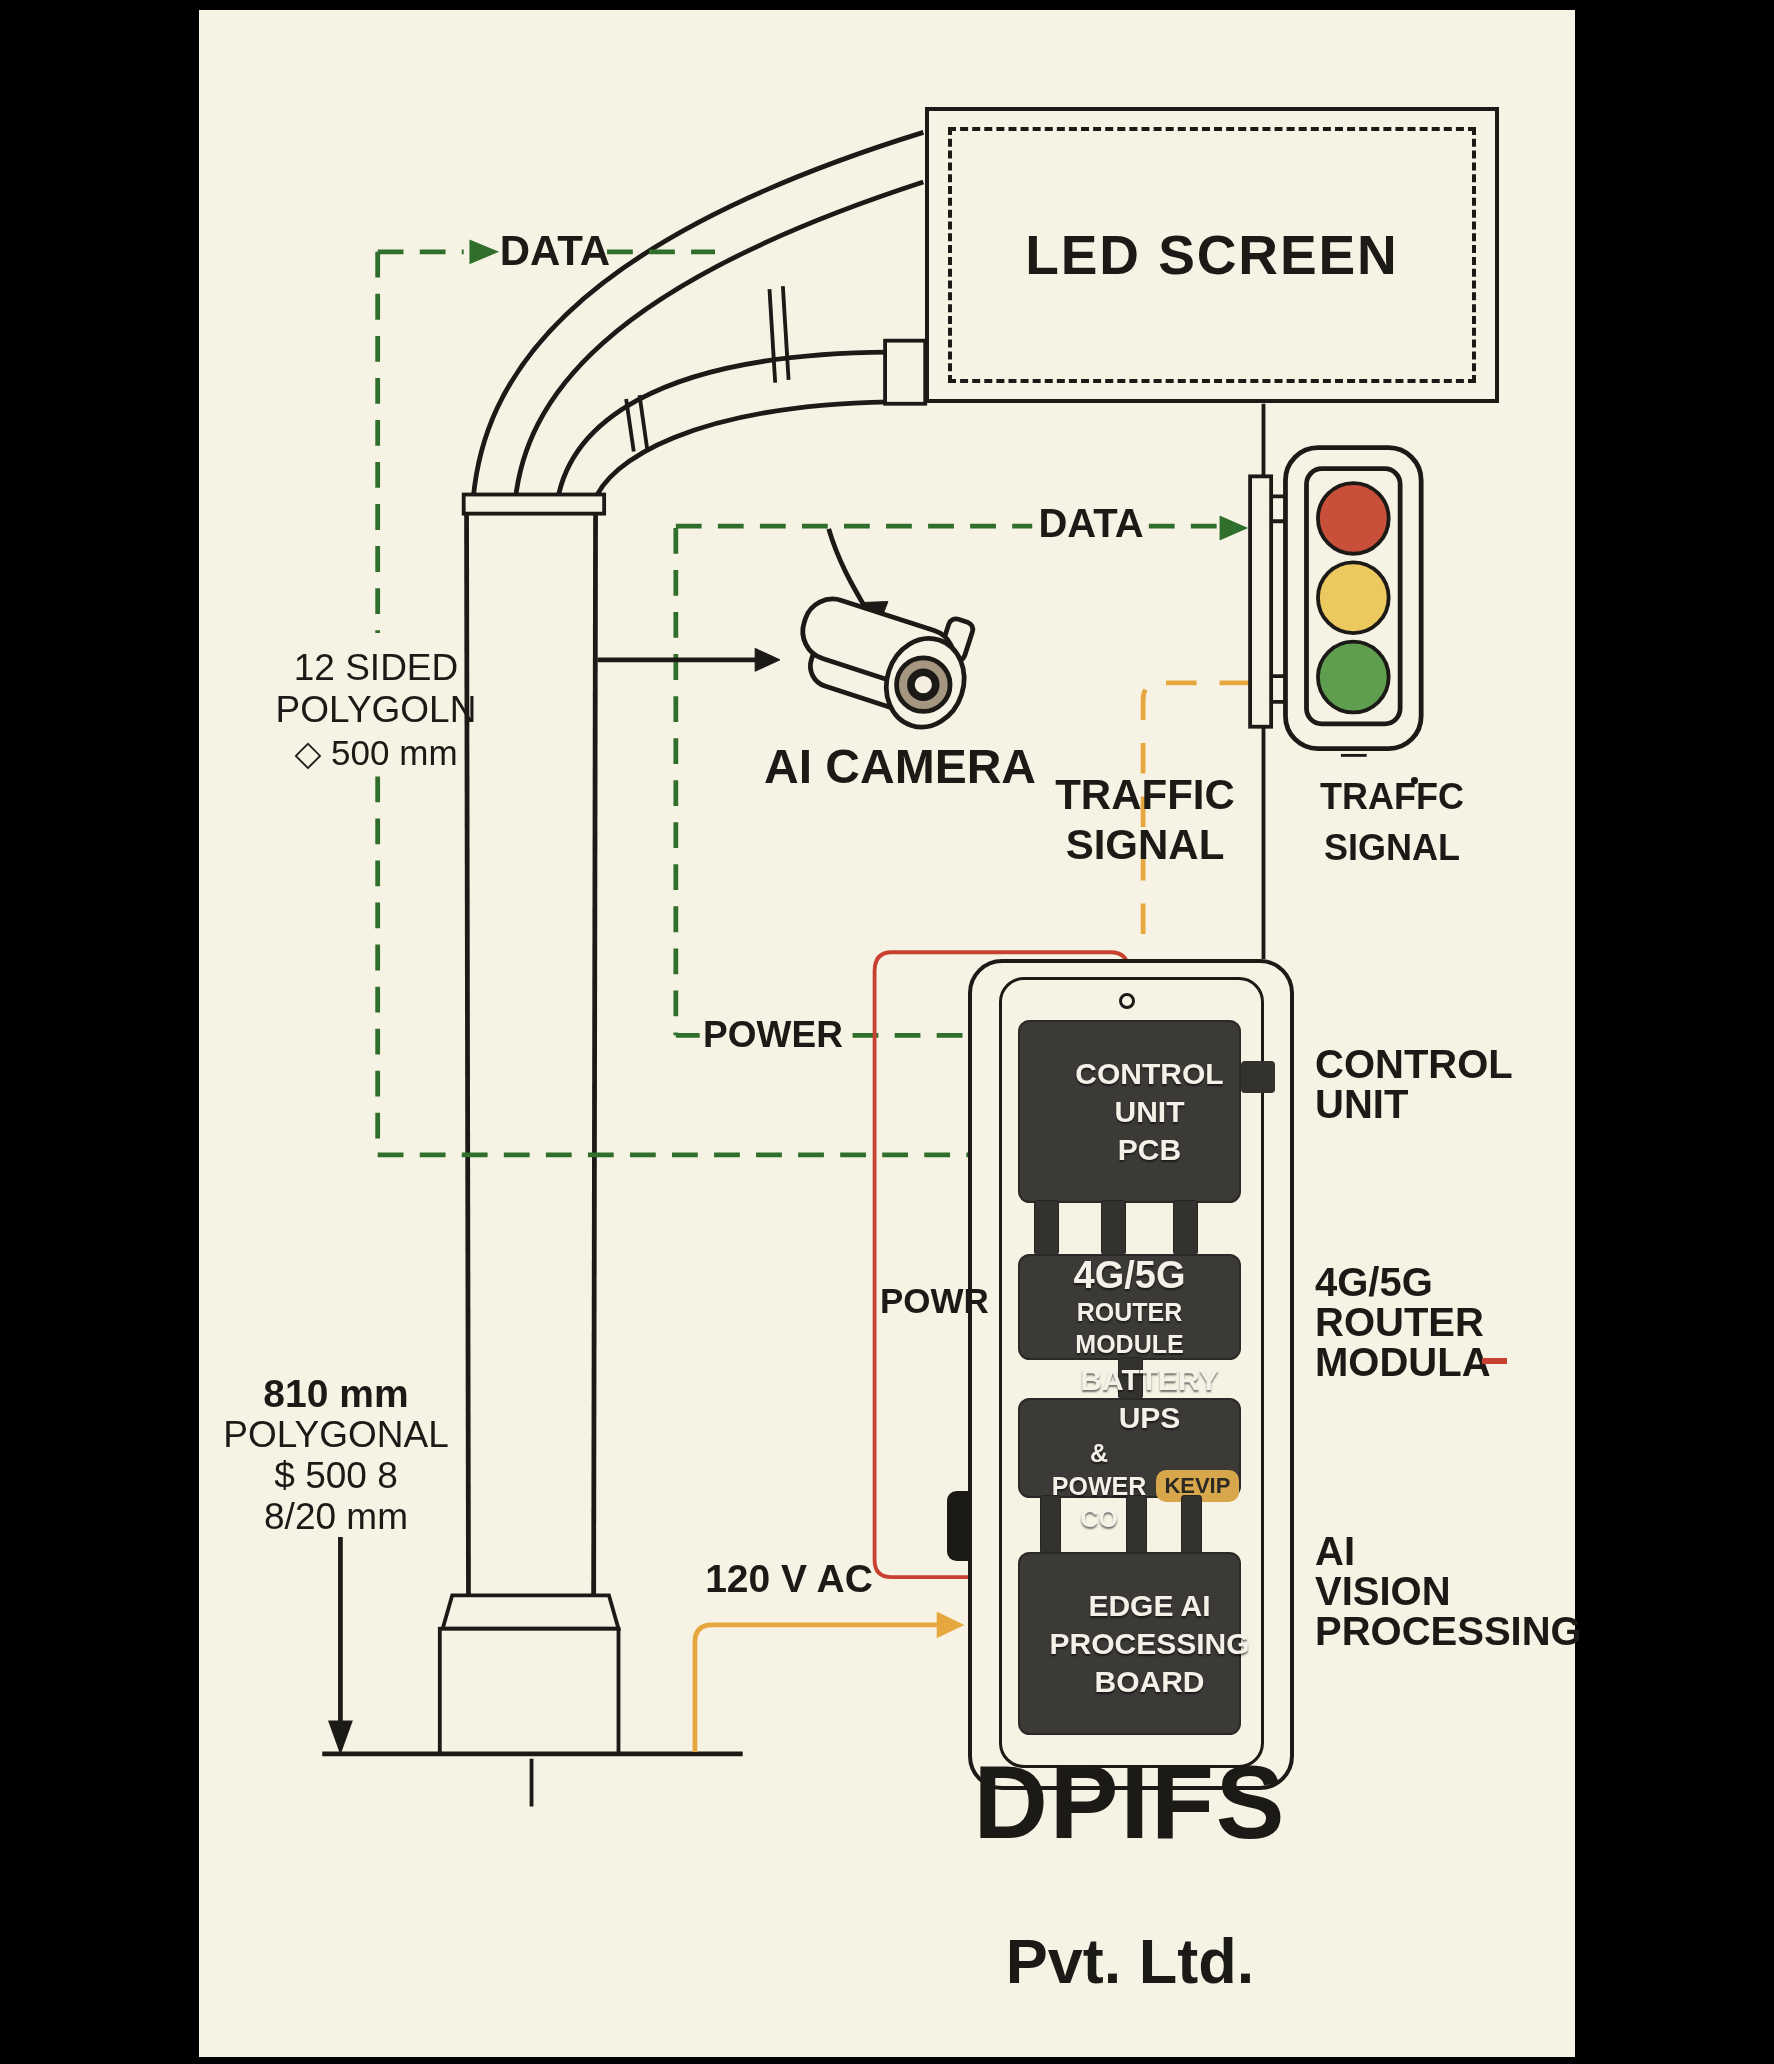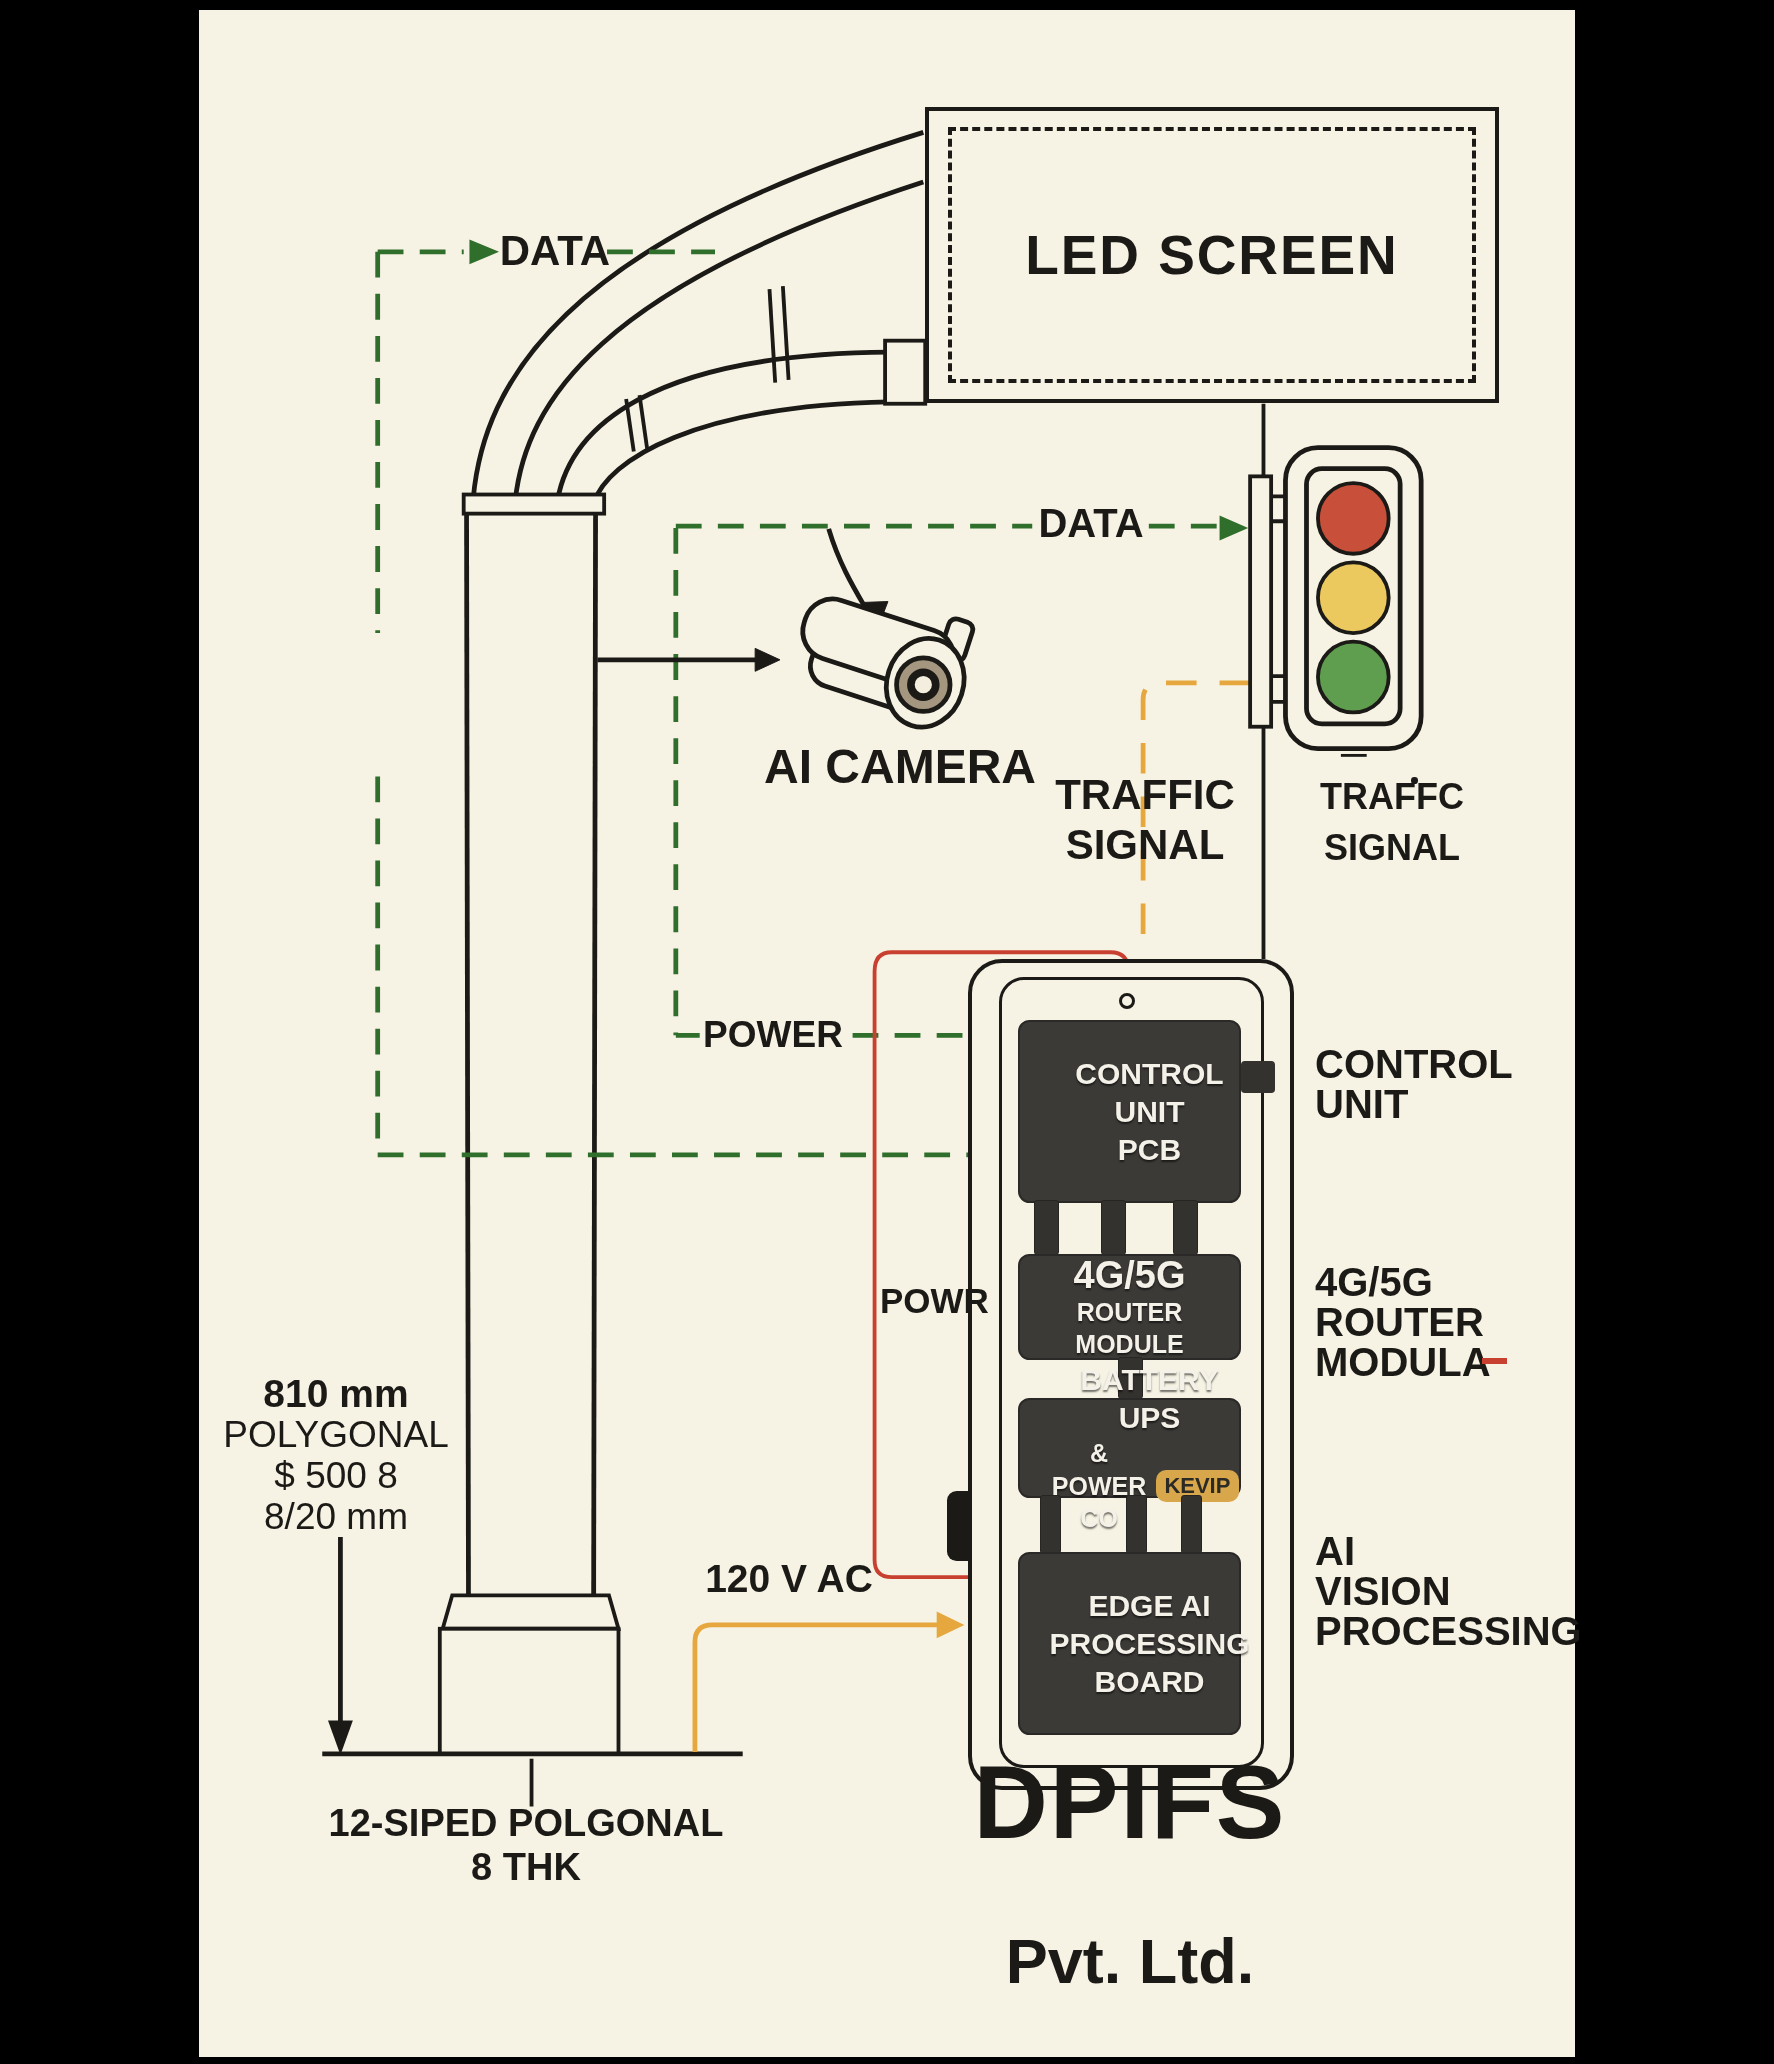--- a/index.html
+++ b/index.html
@@ -197,32 +197,33 @@
       <div class="b" style="font-size:42px;line-height:50px;">TRAFFIC</div>
       <div class="b" style="font-size:42px;line-height:50px;">SIGNAL</div>
     </div>
 
     <div class="lbl c" style="left:1193px;top:822px;">
       <div class="b" style="font-size:36px;line-height:51px;">TRAFFC</div>
       <div class="b" style="font-size:36px;line-height:51px;">SIGNAL</div>
     </div>
     <div class="straydot"></div>
 
+    <div class="lbl c" style="left:177px;top:711px;">
+      <div style="font-size:37px;line-height:42px;">12 SIDED</div>
+      <div style="font-size:37px;line-height:42px;">POLYGOLN</div>
+      <div style="font-size:35px;line-height:44px;">◇ 500 mm</div>
+    </div>
 
     <div class="lbl c" style="left:137px;top:1455px;">
       <div class="b" style="font-size:39px;line-height:41px;">810 mm</div>
       <div style="font-size:37px;line-height:41px;">POLYGONAL</div>
       <div style="font-size:37px;line-height:41px;">$ 500 8</div>
       <div style="font-size:37px;line-height:41px;">8/20 mm</div>
     </div>
 
-    <div class="lbl c" style="left:327px;top:1845px;">
-      <div style="font-size:38px;line-height:44px;font-weight:600;">12-SIPED POLGONAL</div>
-      <div style="font-size:38px;line-height:44px;font-weight:600;">8 THK</div>
-    </div>
 
     <div class="lbl c b" style="left:574px;top:1035px;font-size:37px;">POWER</div>
 
     <div class="lbl b" style="left:681px;top:1281px;font-size:35px;">POWR</div>
 
     <div class="lbl c b" style="left:590px;top:1579px;font-size:39px;">120 V AC</div>
 
     <div class="side" style="top:1044px;">
       <div>CONTROL</div>
       <div>UNIT</div>

